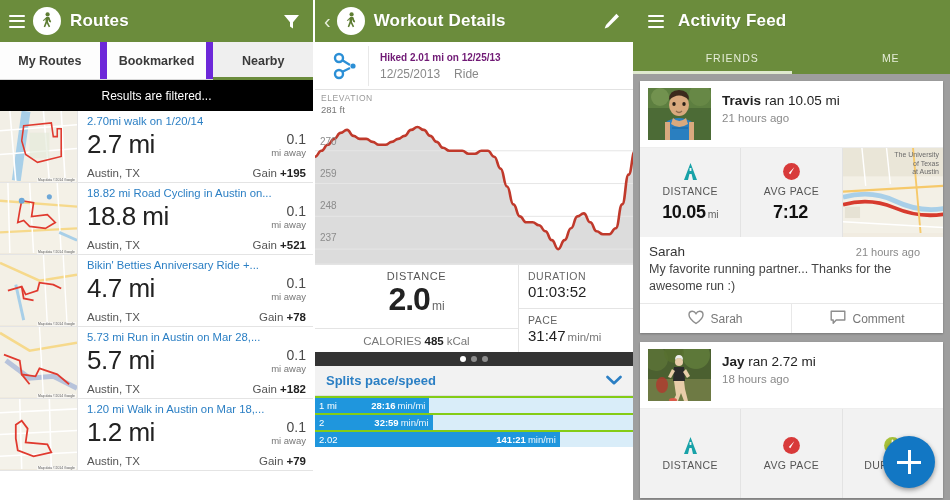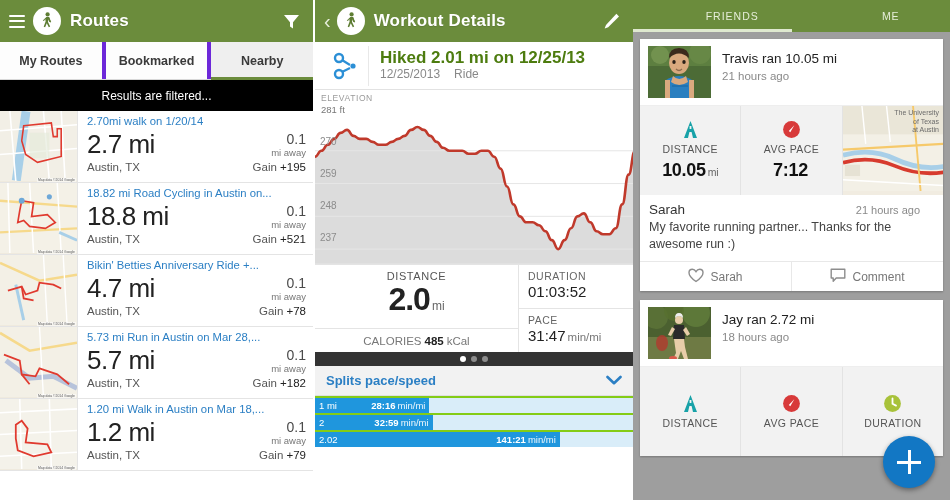--- a/index.html
+++ b/index.html
@@ -28,21 +28,21 @@
   .avatar-circle svg { display:block; }
   .spacer { flex:1 1 auto; }
   .icon-btn { width:26px; height:26px; display:flex; align-items:center;
     justify-content:center; }
 
   
   .tabs { height:38px; display:flex; background:#fbfbfb;
     border-bottom:1px solid #d8d8d8; }
   .tab { flex:1 1 0; display:flex; align-items:center; justify-content:center;
     font-size:12.5px; color:#3a3a3a; font-weight:bold; position:relative;
-    border-right:4px solid #6d28d9; background:#fdfdfd; }
+    border-right:7px solid #6d28d9; background:#fdfdfd; }
   .tab:last-child { border-right:none; }
   .tab.active { background:#efefef; }
   .tab.active:after { content:""; position:absolute; left:0; right:0; bottom:-1px;
     height:3px; background:#6b8c3c; }
   .filter-banner { height:31px; background:#000000; color:#fff; display:flex;
     align-items:center; justify-content:center; font-size:12px; }
   .routes-list { height:400px; overflow:hidden; }
   .route-row { display:flex; height:72px; border-bottom:1px solid #e4e4e4;
     background:#fff; }
   .thumb { width:78px; height:71px; flex:0 0 78px; position:relative;
@@ -52,31 +52,31 @@
     color:#555; background:rgba(255,255,255,.55); padding:0 1px; }
   .route-body { flex:1 1 auto; padding:3px 7px 0 9px; position:relative; }
   .route-title { font-size:11.3px; color:#2b7fc4; white-space:nowrap;
     overflow:hidden; text-overflow:ellipsis; line-height:15px; }
   .route-main { display:flex; align-items:flex-end; }
   .route-dist { font-size:26px; color:#222; line-height:30px; letter-spacing:-.5px; }
   .route-dist .u { font-size:26px; }
   .route-away { margin-left:auto; text-align:right; padding-bottom:1px; }
   .route-away .n { font-size:14px; color:#4a4a4a; line-height:15px; }
   .route-away .l { font-size:9.5px; color:#777; line-height:11px; }
-  .route-foot { display:flex; font-size:11.5px; color:#555; margin-top:2px; }
+  .route-foot { display:flex; font-size:11.5px; color:#555; margin-top:8px; }
   .route-foot .gain { margin-left:auto; }
-  .route-foot .gain b { color:#222; font-weight:normal; }
+  .route-foot .gain b { color:#222; font-weight:bold; }
 
   
   .wk-head { height:48px; display:flex; align-items:center; background:#fff;
     border-bottom:1px solid #e2e2e2; padding:0 8px; }
   .wk-icon { width:46px; flex:0 0 46px; display:flex; align-items:center;
     justify-content:center; border-right:1px solid #e8e8e8; height:40px; }
   .wk-txt { padding-left:11px; }
-  .wk-t1 { font-size:17px; color:#4d7c0f; font-weight:bold; line-height:17px; }
+  .wk-t1 { font-size:10px; color:#701a75; font-weight:bold; line-height:17px; }
   .wk-t2 { font-size:12px; color:#888; line-height:16px; }
   .wk-t2 .sp { display:inline-block; width:14px; }
   .elev-wrap { position:relative; height:174px; background:#fff; }
   .elev-label { position:absolute; left:6px; top:3px; font-size:8.5px;
     color:#9a9a9a; letter-spacing:.6px; }
   .elev-val { position:absolute; left:6px; top:14px; font-size:9.5px; color:#777; }
   .elev-chart { position:absolute; left:0; right:0; top:28px; height:146px; }
   .elev-chart svg { display:block; }
   .ytick { position:absolute; left:5px; font-size:10px; color:#8c8c8c; }
 
@@ -123,21 +123,21 @@
   .feed-tab.active:after { content:""; position:absolute; left:0; right:0;
     bottom:0; height:3px; background:#dfe9cf; }
   .feed { height:426px; padding:7px 7px 0 7px; overflow:hidden; }
   .card { background:#fff; margin-bottom:9px; box-shadow:0 1px 2px rgba(0,0,0,.25); }
   .card-head { display:flex; padding:7px 8px; align-items:flex-start; }
   .ava { width:63px; height:52px; flex:0 0 63px; overflow:hidden; position:relative;
     background:#55702f; }
   .ava svg { position:absolute; inset:0; }
   .card-head .txt { padding-left:11px; padding-top:4px; }
   .who { font-size:13.5px; color:#222; line-height:18px; }
-  .who b { font-weight:normal; }
+  .who b { font-weight:bold; }
   .ago { font-size:11.5px; color:#8a8a8a; line-height:16px; }
   .metrics { display:flex; height:90px; border-top:1px solid #eee; }
   .metric { flex:1 1 0; background:#f2f2f2; display:flex; flex-direction:column;
     align-items:center; justify-content:center; border-right:1px solid #e3e3e3; }
   .metric .ic { height:19px; margin-bottom:4px; display:flex; align-items:center; }
   .m-cap { font-size:10.5px; color:#555; letter-spacing:.4px; }
   .m-val { font-size:18px; color:#111; font-weight:bold; margin-top:5px;
     letter-spacing:-.3px; }
   .m-val .u { font-size:10.5px; font-weight:normal; color:#666; margin-left:2px; }
   .metric-map { flex:1 1 0; position:relative; overflow:hidden; background:#f1ece1; }
@@ -467,20 +467,28 @@
         <div class="split-bar" id="sb2" style="width: 77%;">
           <span class="split-i">2.02</span>
           <span class="split-v"><span>141:21</span><span class="u">min/mi</span></span>
         </div>
       </div>
     </div>
   </div>
 
   <div class="panel p3">
 
+    <div class="appbar">
+      <div class="hamburger" style="margin-left:6px;margin-right:14px">
+          <i></i>
+          <i></i>
+          <i></i>
+        </div>
+      <div class="title">Activity Feed</div>
+    </div>
 
     <div class="feed-tabs">
       <div class="feed-tab active">
           <span>FRIENDS</span>
         </div>
       <div class="feed-tab">
           <span>ME</span>
         </div>
     </div>
 

